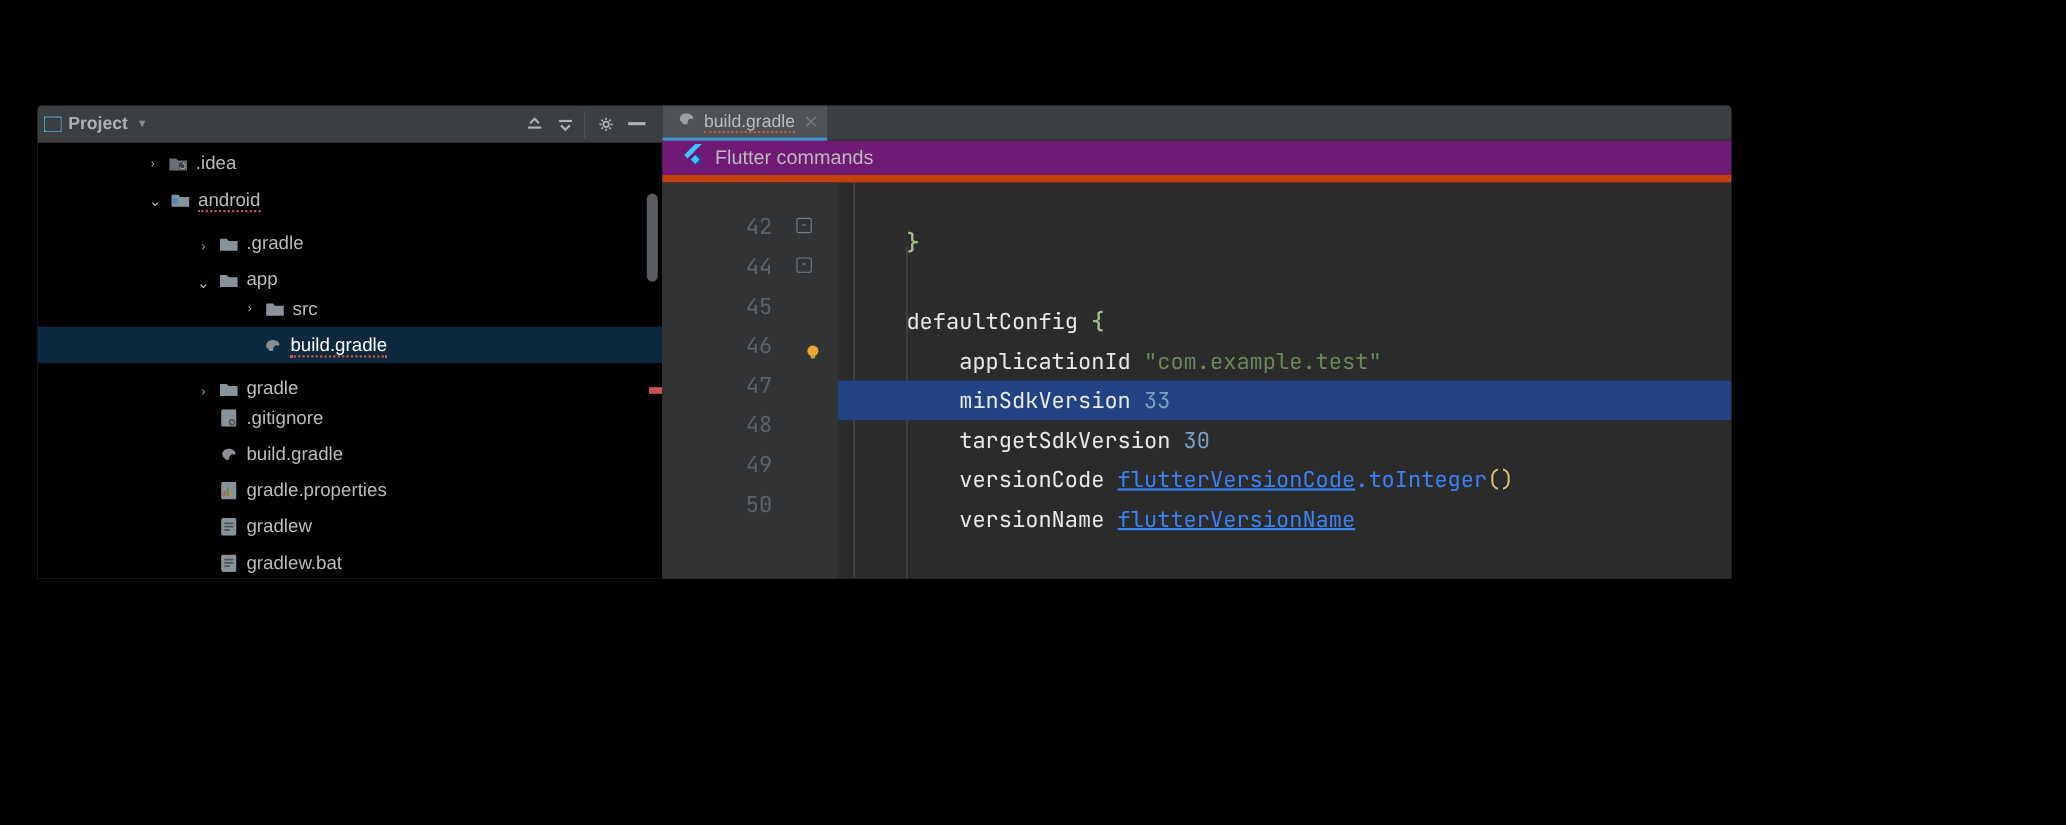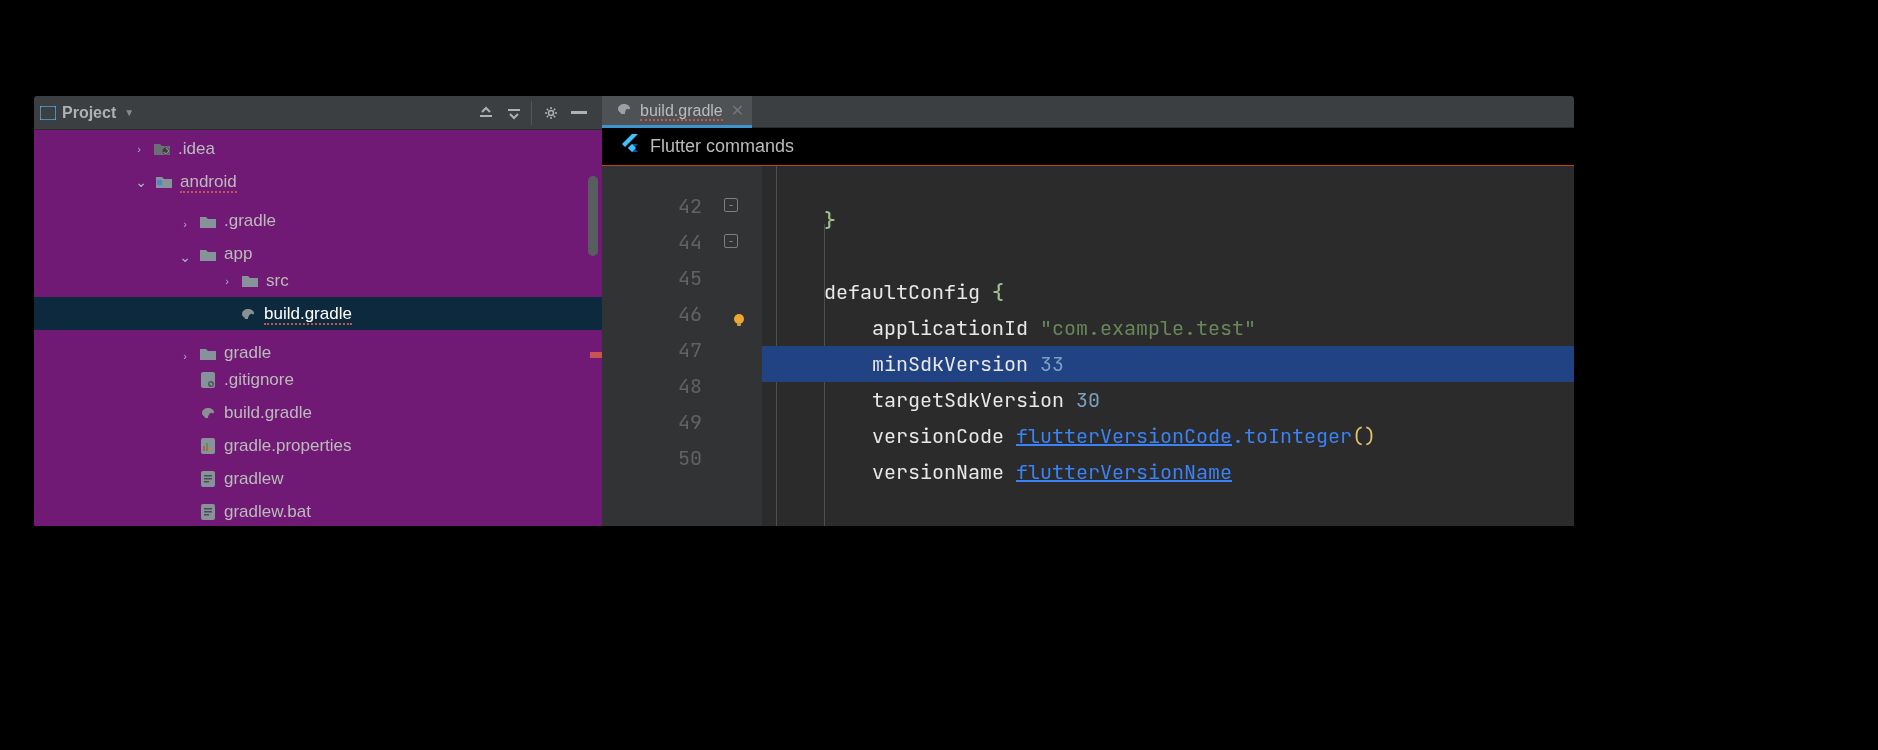--- a/index.html
+++ b/index.html
@@ -18,21 +18,21 @@
     top: 96px;
     width: 1540px;
     height: 430px;
     background: #3c3f41;
     display: flex;
     border-radius: 4px 4px 0 0;
     overflow: hidden;
   }
   .sidebar {
     width: 568px;
-    background: #701a75;
+    background: #000000;
     display: flex;
     flex-direction: column;
     position: relative;
   }
   .sidebar-header {
     height: 34px;
     display: flex;
     align-items: center;
     background: #3c3f41;
     border-bottom: 1px solid #2b2b2b;
@@ -154,25 +154,25 @@
     padding: 0 8px 0 14px;
     border-bottom: 3px solid #3d94d1;
     background: #4e5254;
     color: #bbb;
     font-size: 16px;
   }
   .tab .tab-icon { margin-right: 8px; color: #9ca0a4; }
   .tab .close-icon { margin-left: 8px; color: #777; }
   .banner {
     height: 38px;
-    background: #000000;
+    background: #701a75;
     display: flex;
     align-items: center;
     padding-left: 20px;
-    border-bottom: 1px solid #c2410c;
+    border-bottom: 7px solid #c2410c;
     font-size: 18px;
     color: #bbb;
   }
   .flutter-icon { margin-right: 10px; }
   .code-area {
     flex: 1;
     display: flex;
     font-family: "JetBrains Mono", "Menlo", "Consolas", monospace;
     font-size: 20px;
     background: #2b2b2b;

